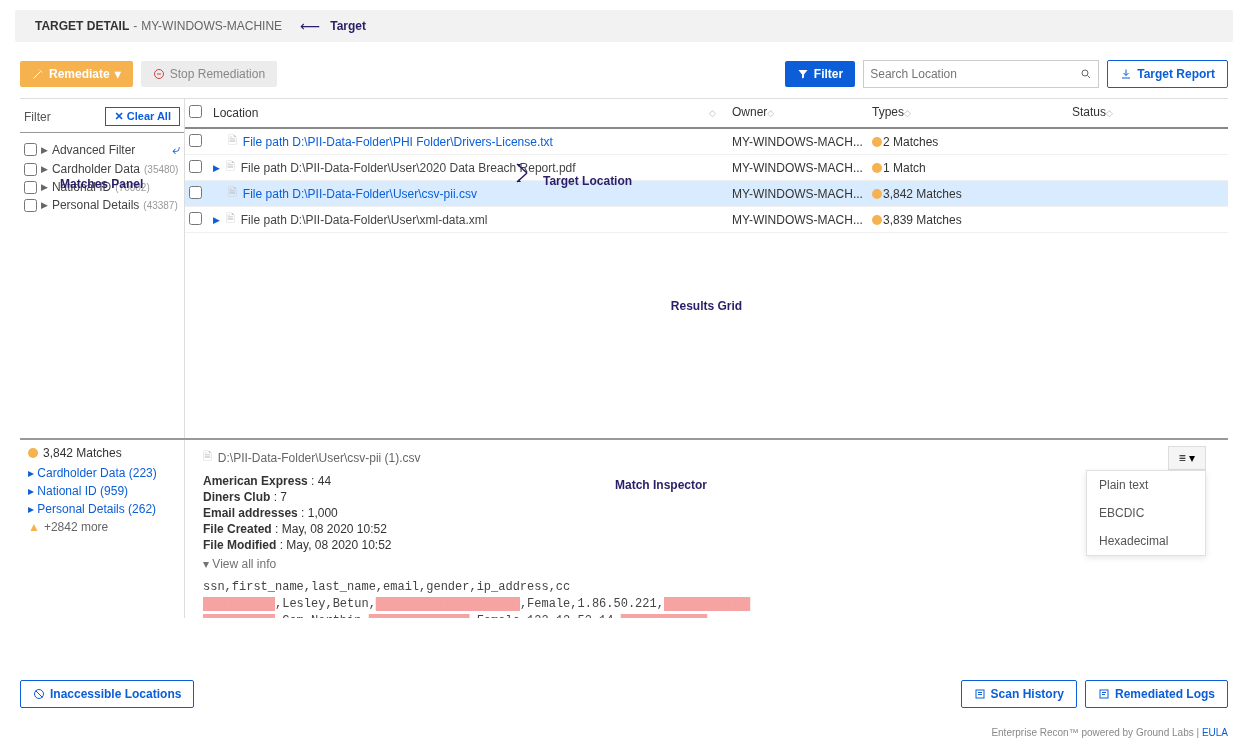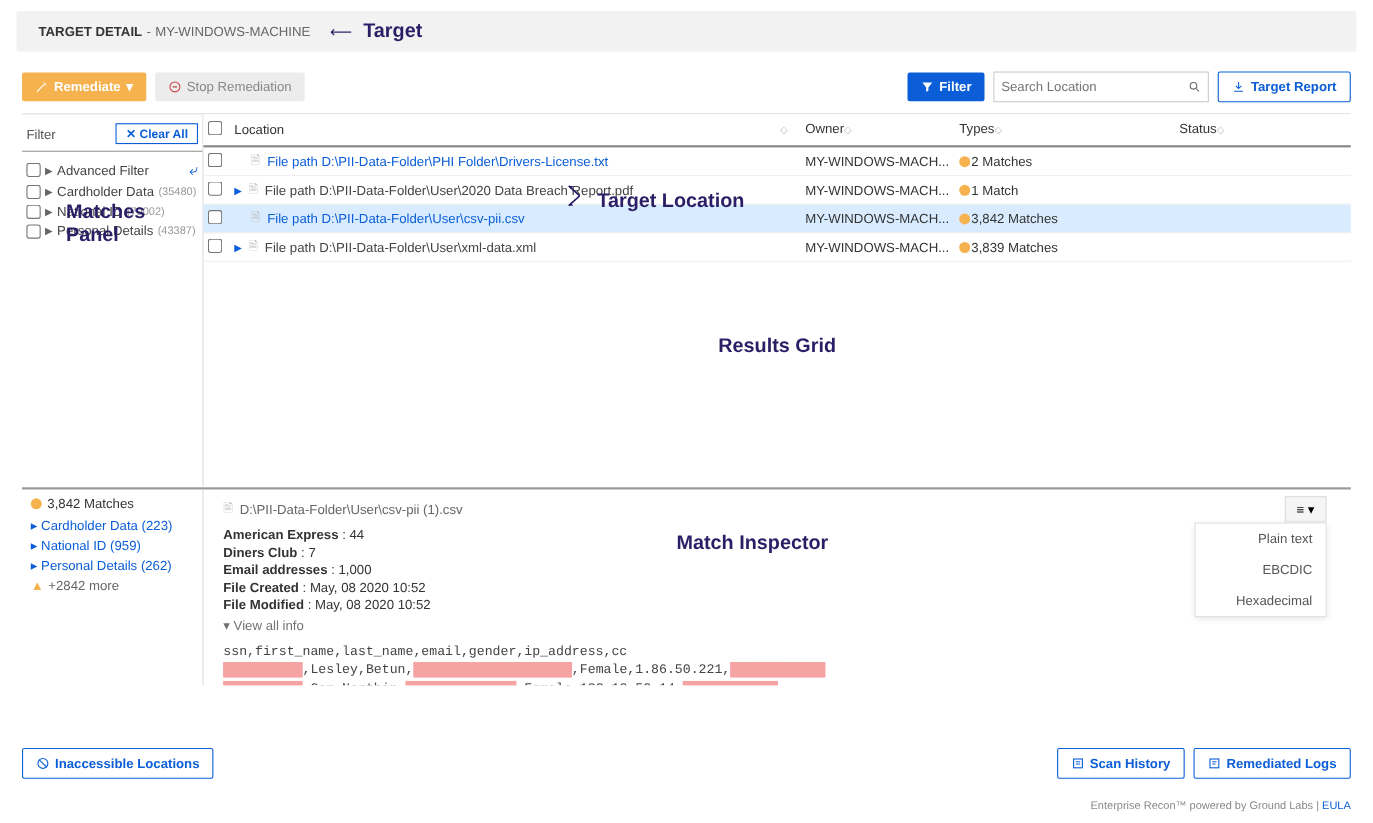--- a/index.html
+++ b/index.html
@@ -1,29 +1,29 @@
 <!DOCTYPE html>
 <html><head>
 <meta charset="utf-8">
 <style>
 * { box-sizing: border-box; margin: 0; padding: 0; }
 body { font-family: Arial, Helvetica, sans-serif; font-size: 12px; background: #fff; color: #333; width: 1248px; height: 748px; overflow: hidden; position: relative; }
 .header-bar { background: #f2f2f2; padding: 8px 20px; margin: 10px 15px 0 15px; border-radius: 2px; display: flex; align-items: center; }
 .header-title { font-weight: bold; font-size: 12px; }
 .header-sub { color: #666; font-size: 12px; margin-left: 4px; }
-.annot { color: #2b1e66; font-weight: bold; font-size: 18px; font-family: 'Segoe UI', Arial, sans-serif; }
+.annot { color: #2b1e66; font-weight: bold; font-size: 12px; font-family: 'Segoe UI', Arial, sans-serif; }
 .arrow { color: #2b1e66; font-size: 14px; }
 .toolbar { display: flex; align-items: center; padding: 10px 20px; gap: 8px; margin-top: 8px; }
 .btn { padding: 6px 12px; font-size: 12px; border: none; cursor: pointer; border-radius: 2px; display: inline-flex; align-items: center; gap: 5px; }
 .btn-remediate { background: #f5b24e; color: #fff; font-weight: bold; }
 .btn-stop { background: #ececec; color: #888; }
 .btn-filter { background: #0b5ed7; color: #fff; font-weight: bold; }
 .btn-outline { background: #fff; border: 1px solid #0b5ed7; color: #0b5ed7; font-weight: bold; }
 .spacer { flex: 1; }
-.search-box { border: 1px solid #ccc; display: flex; align-items: center; width: 196px; height: 28px; padding: 0 6px; }
+.search-box { border: 1px solid #ccc; display: flex; align-items: center; width: 236px; height: 28px; padding: 0 6px; }
 .search-box input { border: none; outline: none; flex: 1; font-size: 12px; }
 .main { display: flex; border-top: 1px solid #ddd; margin: 0 20px; height: 340px; }
 .filter-panel { width: 165px; border-right: 1px solid #ddd; padding-top: 4px; position: relative; }
 .filter-head { display: flex; justify-content: space-between; align-items: center; padding: 4px 4px 6px 4px; border-bottom: 1px solid #999; }
 .filter-head-title { font-size: 12px; color: #555; }
 .btn-clear { border: 1px solid #0b5ed7; color: #0b5ed7; background: #fff; font-size: 11px; padding: 2px 8px; font-weight: bold; }
 .filter-list { padding: 6px 4px; }
 .filter-item { display: flex; align-items: center; gap: 4px; padding: 2px 0; font-size: 12px; color: #444; }
 .filter-item .count { color: #999; font-size: 10px; }
 .filter-item input { margin: 0; }
@@ -51,21 +51,21 @@
 .insp-left .more { color: #666; padding: 2px 0; display:flex; gap:4px; align-items:center;}
 .warn-icon { color: #f5b24e; }
 .insp-right { flex: 1; padding: 8px 18px; font-size: 12px; position: relative; overflow: hidden; }
 .insp-right .filepath { color: #666; margin-bottom: 6px; display:flex; gap:6px; align-items:center;}
 .meta-line { padding: 1px 0; }
 .meta-line b { color: #333; }
 .view-all { color: #737373; margin-top: 4px; display: inline-block; }
 .raw { font-family: 'Courier New', monospace; font-size: 12px; margin-top: 8px; color: #444; line-height: 1.4; white-space: pre; }
 .redact { background: #f5a3a3; color: #f5a3a3; }
 .menu-btn { position: absolute; right: 22px; top: 6px; border: 1px solid #ddd; background: #f5f5f5; padding: 4px 10px; font-size: 12px; }
-.dropdown { position: absolute; right: 22px; top: 30px; border: 1px solid #e0e0e0; background: #fff; box-shadow: 0 2px 6px rgba(0,0,0,0.1); width: 120px; text-align: right; }
+.dropdown { position: absolute; right: 22px; top: 30px; border: 1px solid #e0e0e0; background: #fff; box-shadow: 0 2px 6px rgba(0,0,0,0.1); width: 120px; }
 .dropdown div { padding: 7px 12px; font-size: 12px; color: #555; }
 .footer-btns { position: absolute; bottom: 40px; left: 20px; right: 20px; display: flex; }
 .footer-right-text { position: absolute; bottom: 10px; right: 20px; font-size: 10px; color: #888; }
 .footer-right-text a { color: #0b5ed7; text-decoration: none; }
 svg.icon { width: 12px; height: 12px; }
 .annot-filter-panel { position:absolute; top:78px; left:40px; }
 .annot-target-loc { position:absolute; left:330px; top:59px; display:flex; align-items:flex-end; gap:4px;}
 .annot-target-loc svg { width:24px; height:30px; }
 .annot-results-grid { position:absolute; left:50%; top:200px; transform:translateX(-50%);}
 .annot-match-insp { position:absolute; left:430px; top:38px;}

